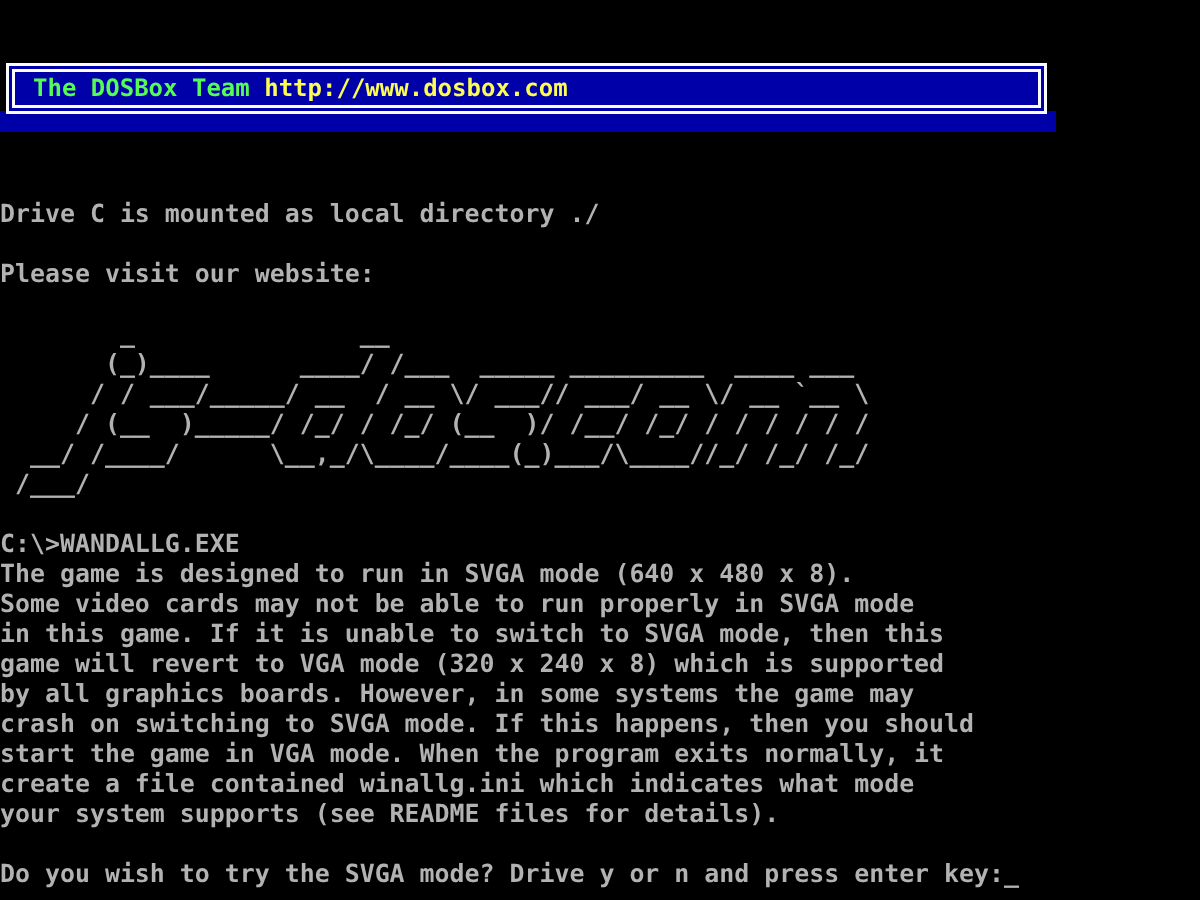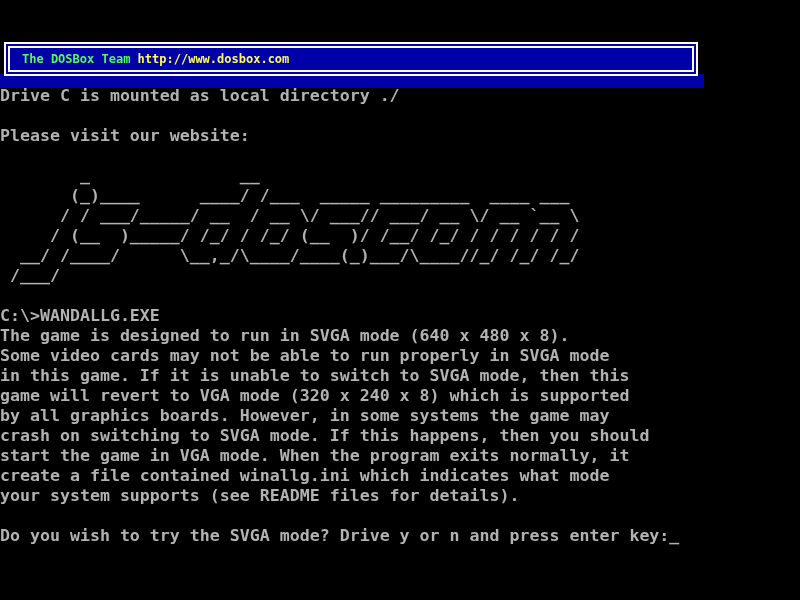--- a/index.html
+++ b/index.html
@@ -23,21 +23,21 @@
     position: absolute;
     left: 4px; top: 42px;
     width: 694px; height: 34px;
     border-style: double;
     border-width: 6px;
     display: flex;
     align-items: center;
   }
   #banner-text {
     padding-left: 12px;
-    font-size: 12px;
+    font-size: 16px;
     line-height: 20px;
     white-space: pre;
   }
   #console {
     position: absolute;
     left: 0; top: 86px;
     font-size: 16.6px;
     line-height: 20px;
     white-space: pre;
     font-family: inherit;
@@ -49,21 +49,21 @@
 <body>
 
 <div id="screen" style="background: rgb(0, 0, 0);">
 
   <div id="banner-strip" style="background: rgb(0, 0, 168);"></div>
 
   <div id="banner-box" style="background: rgb(0, 0, 168); border-color: rgb(252, 252, 252);">
     <div id="banner-text"><span style="color: rgb(84, 252, 84);">The DOSBox Team </span><span style="color: rgb(252, 252, 84);">http://www.dosbox.com</span></div>
   </div>
 
-  <pre id="console" style="color: rgb(178, 178, 178);"><span>Drive C is mounted as local directory ./</span>
+  <pre id="console" style="color: rgb(178, 178, 178); margin-top: 47px;"><span>Drive C is mounted as local directory ./</span>
 
 <span>Please visit our website:</span>
 
 <span>        _               __
        (_)____      ____/ /___  _____ _________  ____ ___
       / / ___/_____/ __  / __ \/ ___// ___/ __ \/ __ `__ \
      / (__  )_____/ /_/ / /_/ (__  )/ /__/ /_/ / / / / / /
   __/ /____/      \__,_/\____/____(_)___/\____//_/ /_/ /_/
  /___/</span>
 

